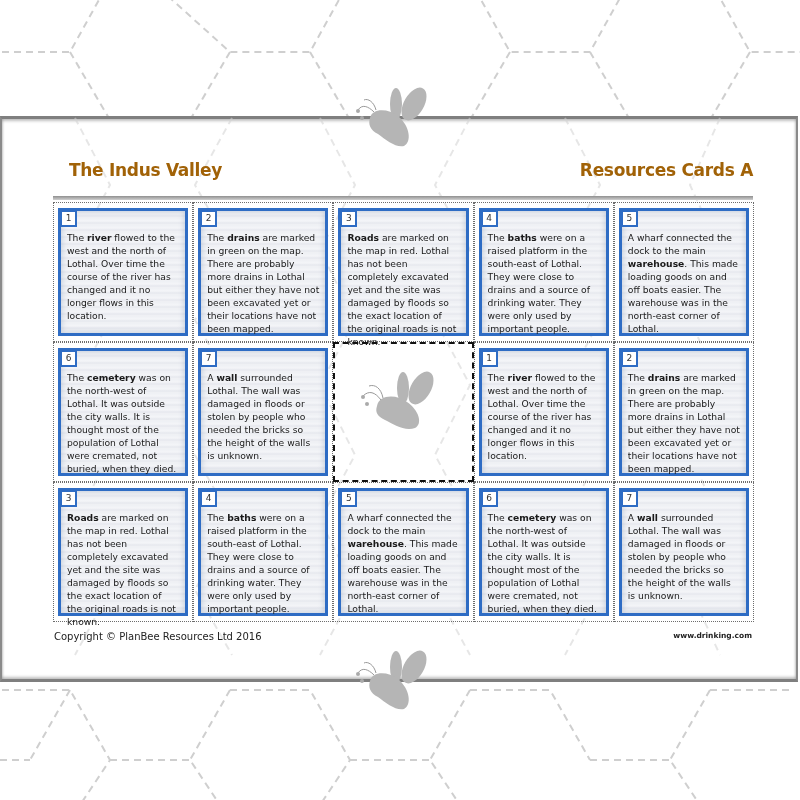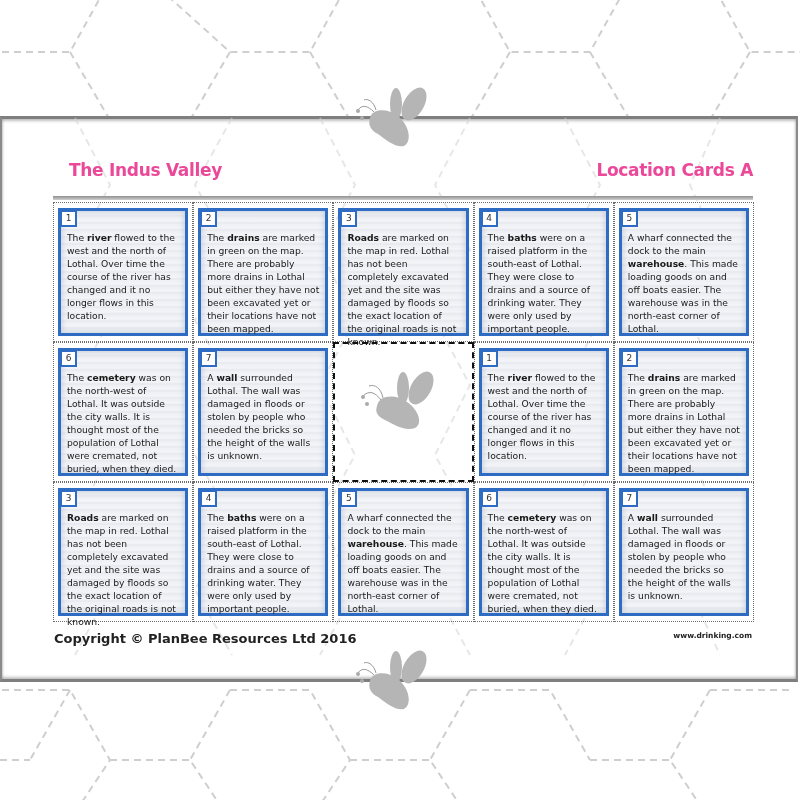--- a/index.html
+++ b/index.html
@@ -15,21 +15,21 @@
     border-top:3px solid #7f7f7f; border-bottom:3px solid #7f7f7f;
     border-left:2px solid #8a8a8a; border-right:2px solid #8a8a8a;
     box-shadow: inset 0 2px 3px rgba(0,0,0,.25), inset 0 -2px 3px rgba(0,0,0,.25);
     box-sizing:border-box;
   }
   .page-shadow {
     position:absolute; left:53px; top:196px; width:700px; height:4px;
     background:linear-gradient(#8f8f8f,#d0d0d0);
   }
   .title {
-    position:absolute; top:160px; font-weight:bold; font-size:17px; color:#ec4899;
+    position:absolute; top:160px; font-weight:bold; font-size:17px; color:#a16207;
     font-family: "DejaVu Sans", sans-serif; letter-spacing:-0.3px;
   }
   .title.left { left:69px; }
   .title.right { right:47px; }
   .grid {
     position:absolute; left:53px; top:202px; width:701px; height:420px;
     display:grid; grid-template-columns:repeat(5, 1fr); grid-template-rows:repeat(3, 1fr);
   }
   .cell {
     position:relative; border:1px dotted #6d6d6d; box-sizing:border-box;
@@ -45,21 +45,21 @@
     position:absolute; left:-1px; top:-1px; width:17px; height:17px;
     border:2px solid #2e6cc4; background:#fff; box-sizing:border-box;
     font-size:9px; line-height:13px; text-align:center; color:#333;
   }
   .text {
     position:absolute; left:6px; right:6px; top:20px;
     font-size:9.2px; line-height:13px; color:#1a1a1a; text-align:left;
   }
   .text b { font-weight:bold; }
   .footer-left {
-    position:absolute; left:54px; top:631px; font-size:13px; font-weight:bold; color:#222;
+    position:absolute; left:54px; top:631px; font-size:10px; font-weight:normal; color:#222;
   }
   .footer-right {
     position:absolute; right:48px; top:631px; font-size:7.5px; font-weight:bold; color:#222;
   }
   .bee { position:absolute; }
 </style>
 </head>
 <body>
 
 <svg class="bg-hex" viewBox="0 0 800 800" xmlns="http://www.w3.org/2000/svg">
@@ -97,21 +97,21 @@
     <path d="M232 118 L195 185 L232 250 L195 320 L232 385 L195 455 L232 520 L195 590 L232 655"></path>
     <path d="M320 118 L355 185 L320 250 L355 320 L320 385 L355 455 L320 520 L355 590 L320 655"></path>
     <path d="M470 118 L435 185 L470 250 L435 320 L470 385 L435 455 L470 520 L435 590 L470 655"></path>
     <path d="M565 118 L600 185 L565 250 L600 320 L565 385 L600 455 L565 520 L600 590 L565 655"></path>
     <path d="M720 118 L690 185 L720 250 L690 320 L720 385 L690 455 L720 520 L690 590 L720 655"></path>
   </g>
 </svg>
 
 <div class="page-shadow"></div>
 <div class="title left">The Indus Valley</div>
-<div class="title right">Location Cards A</div>
+<div class="title right">Resources Cards A</div>
 
 <div class="grid">
 
   <div class="cell">
       <div class="card">
         <div class="num">1</div>
         <div class="text"><span>The </span><b>river</b><span> flowed to the west and the north of Lothal. Over time the course of the river has changed and it no longer flows in this location.</span></div>
       </div>
     </div>
   <div class="cell">

